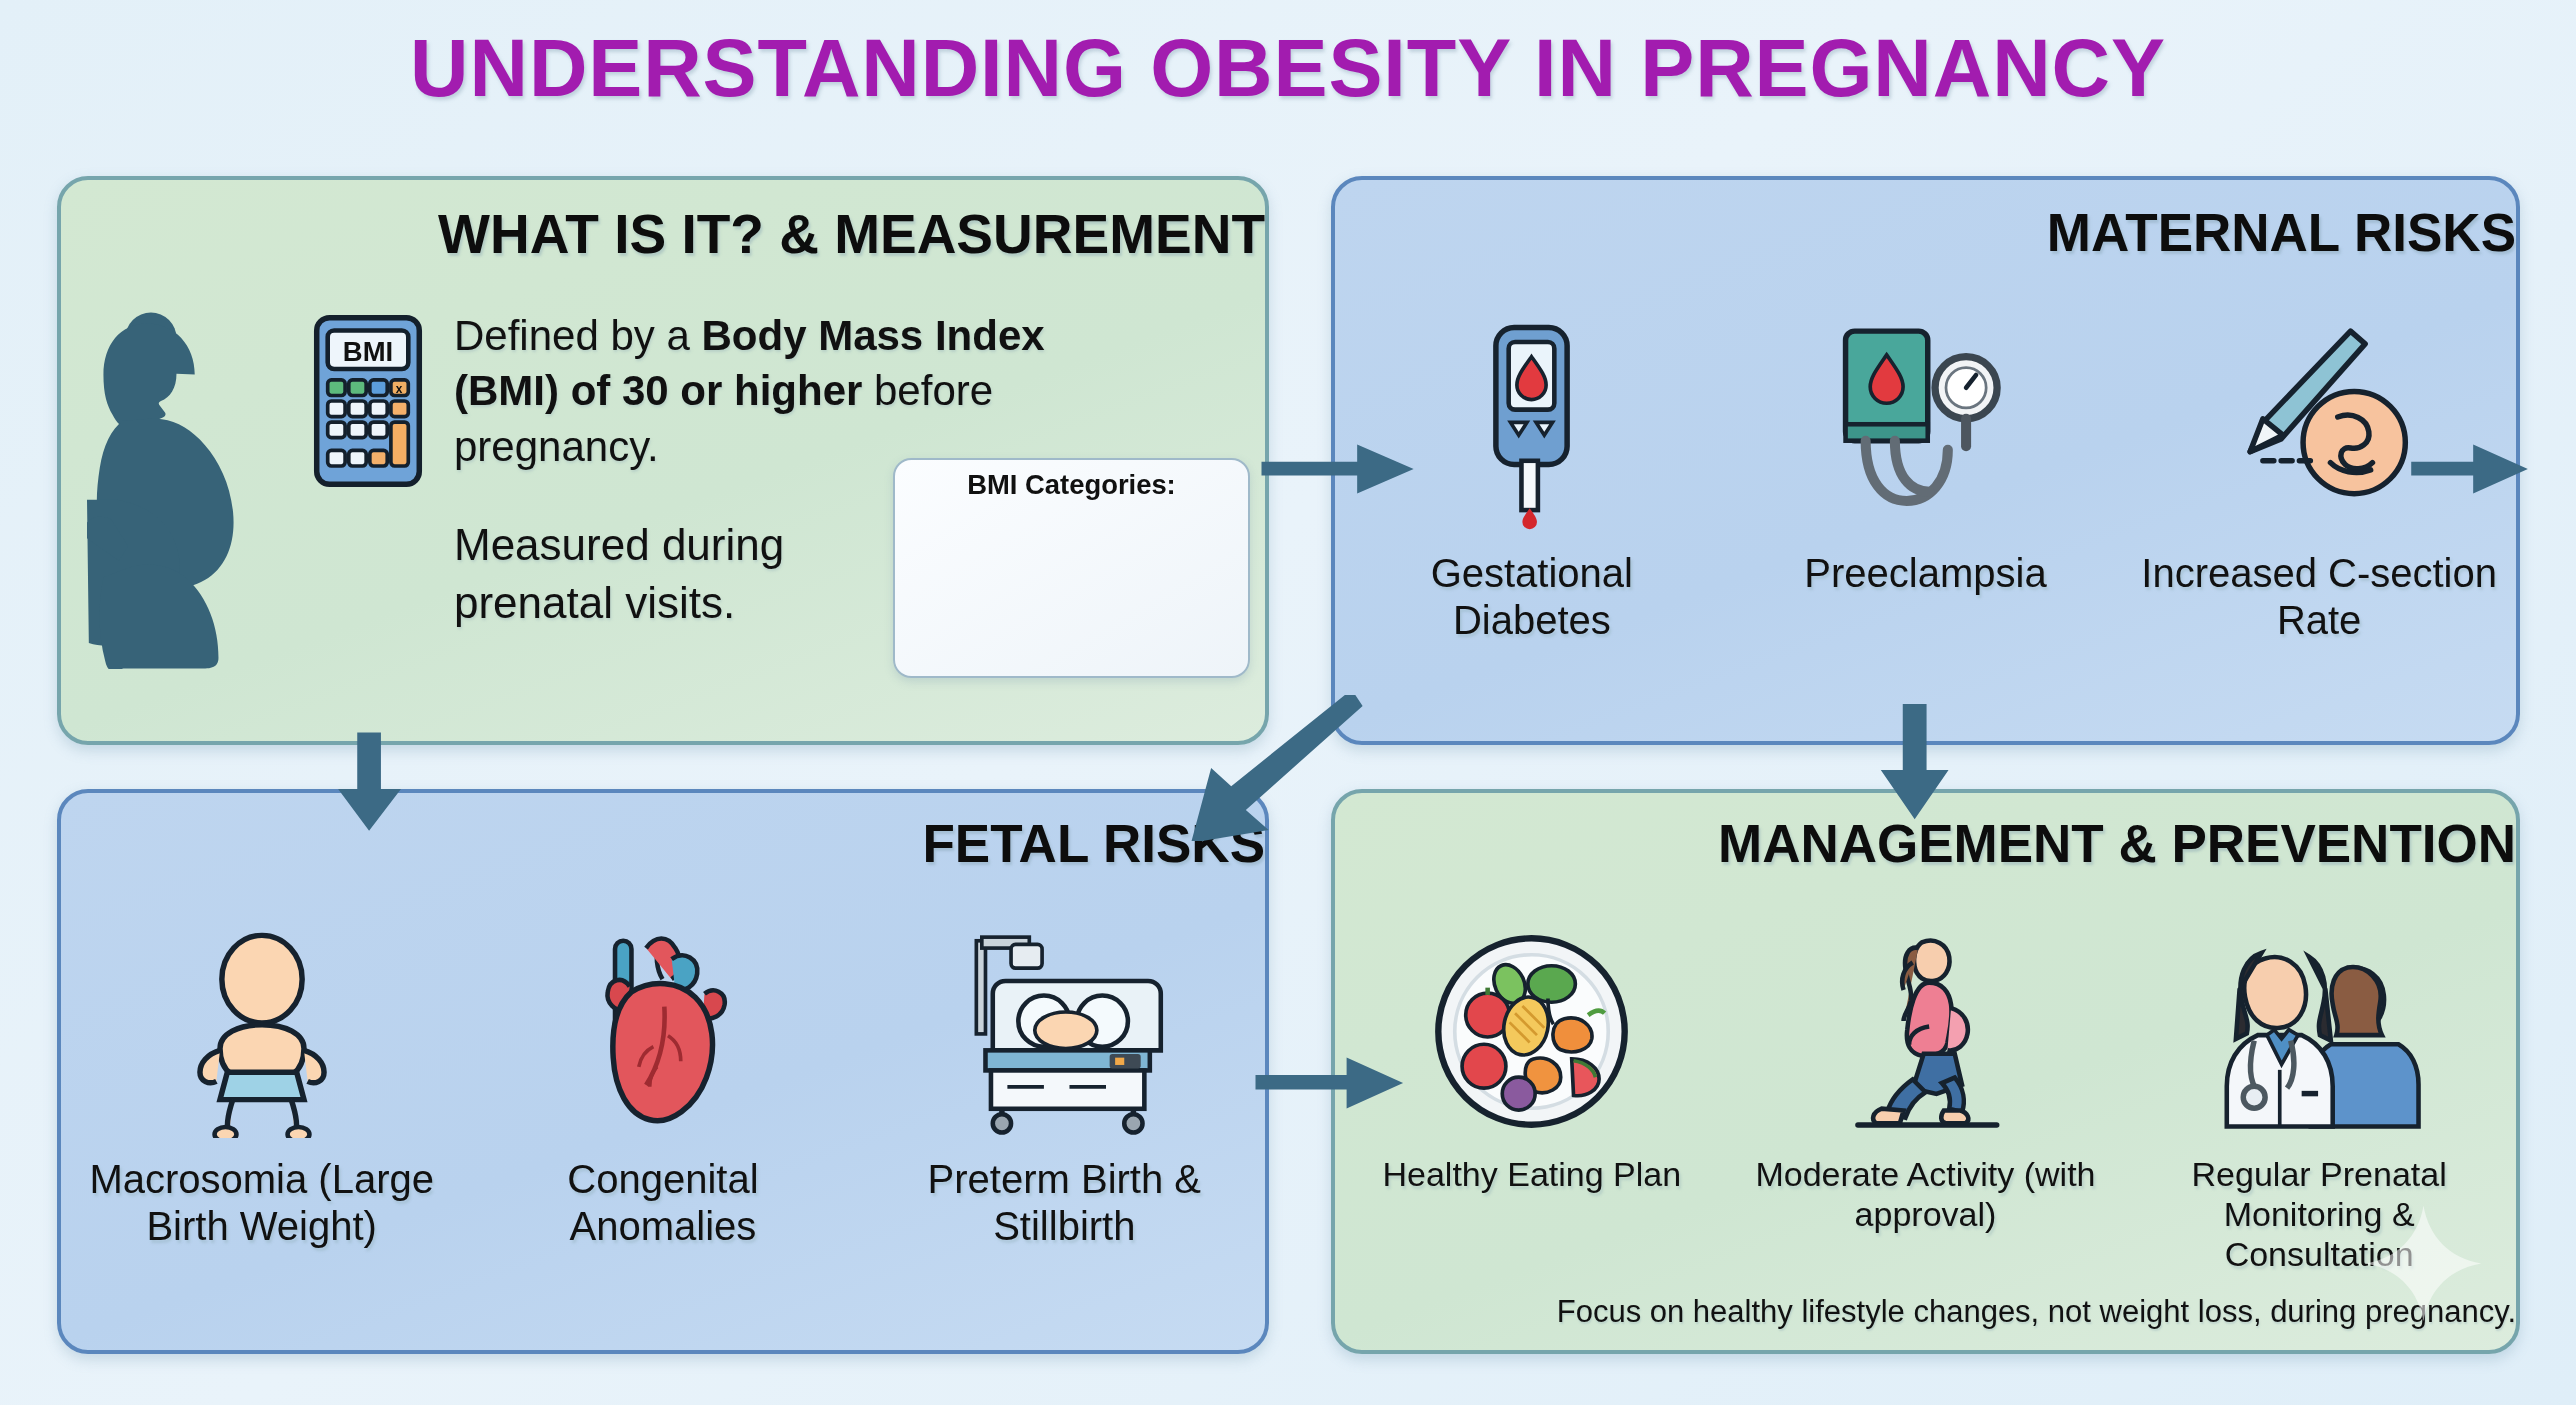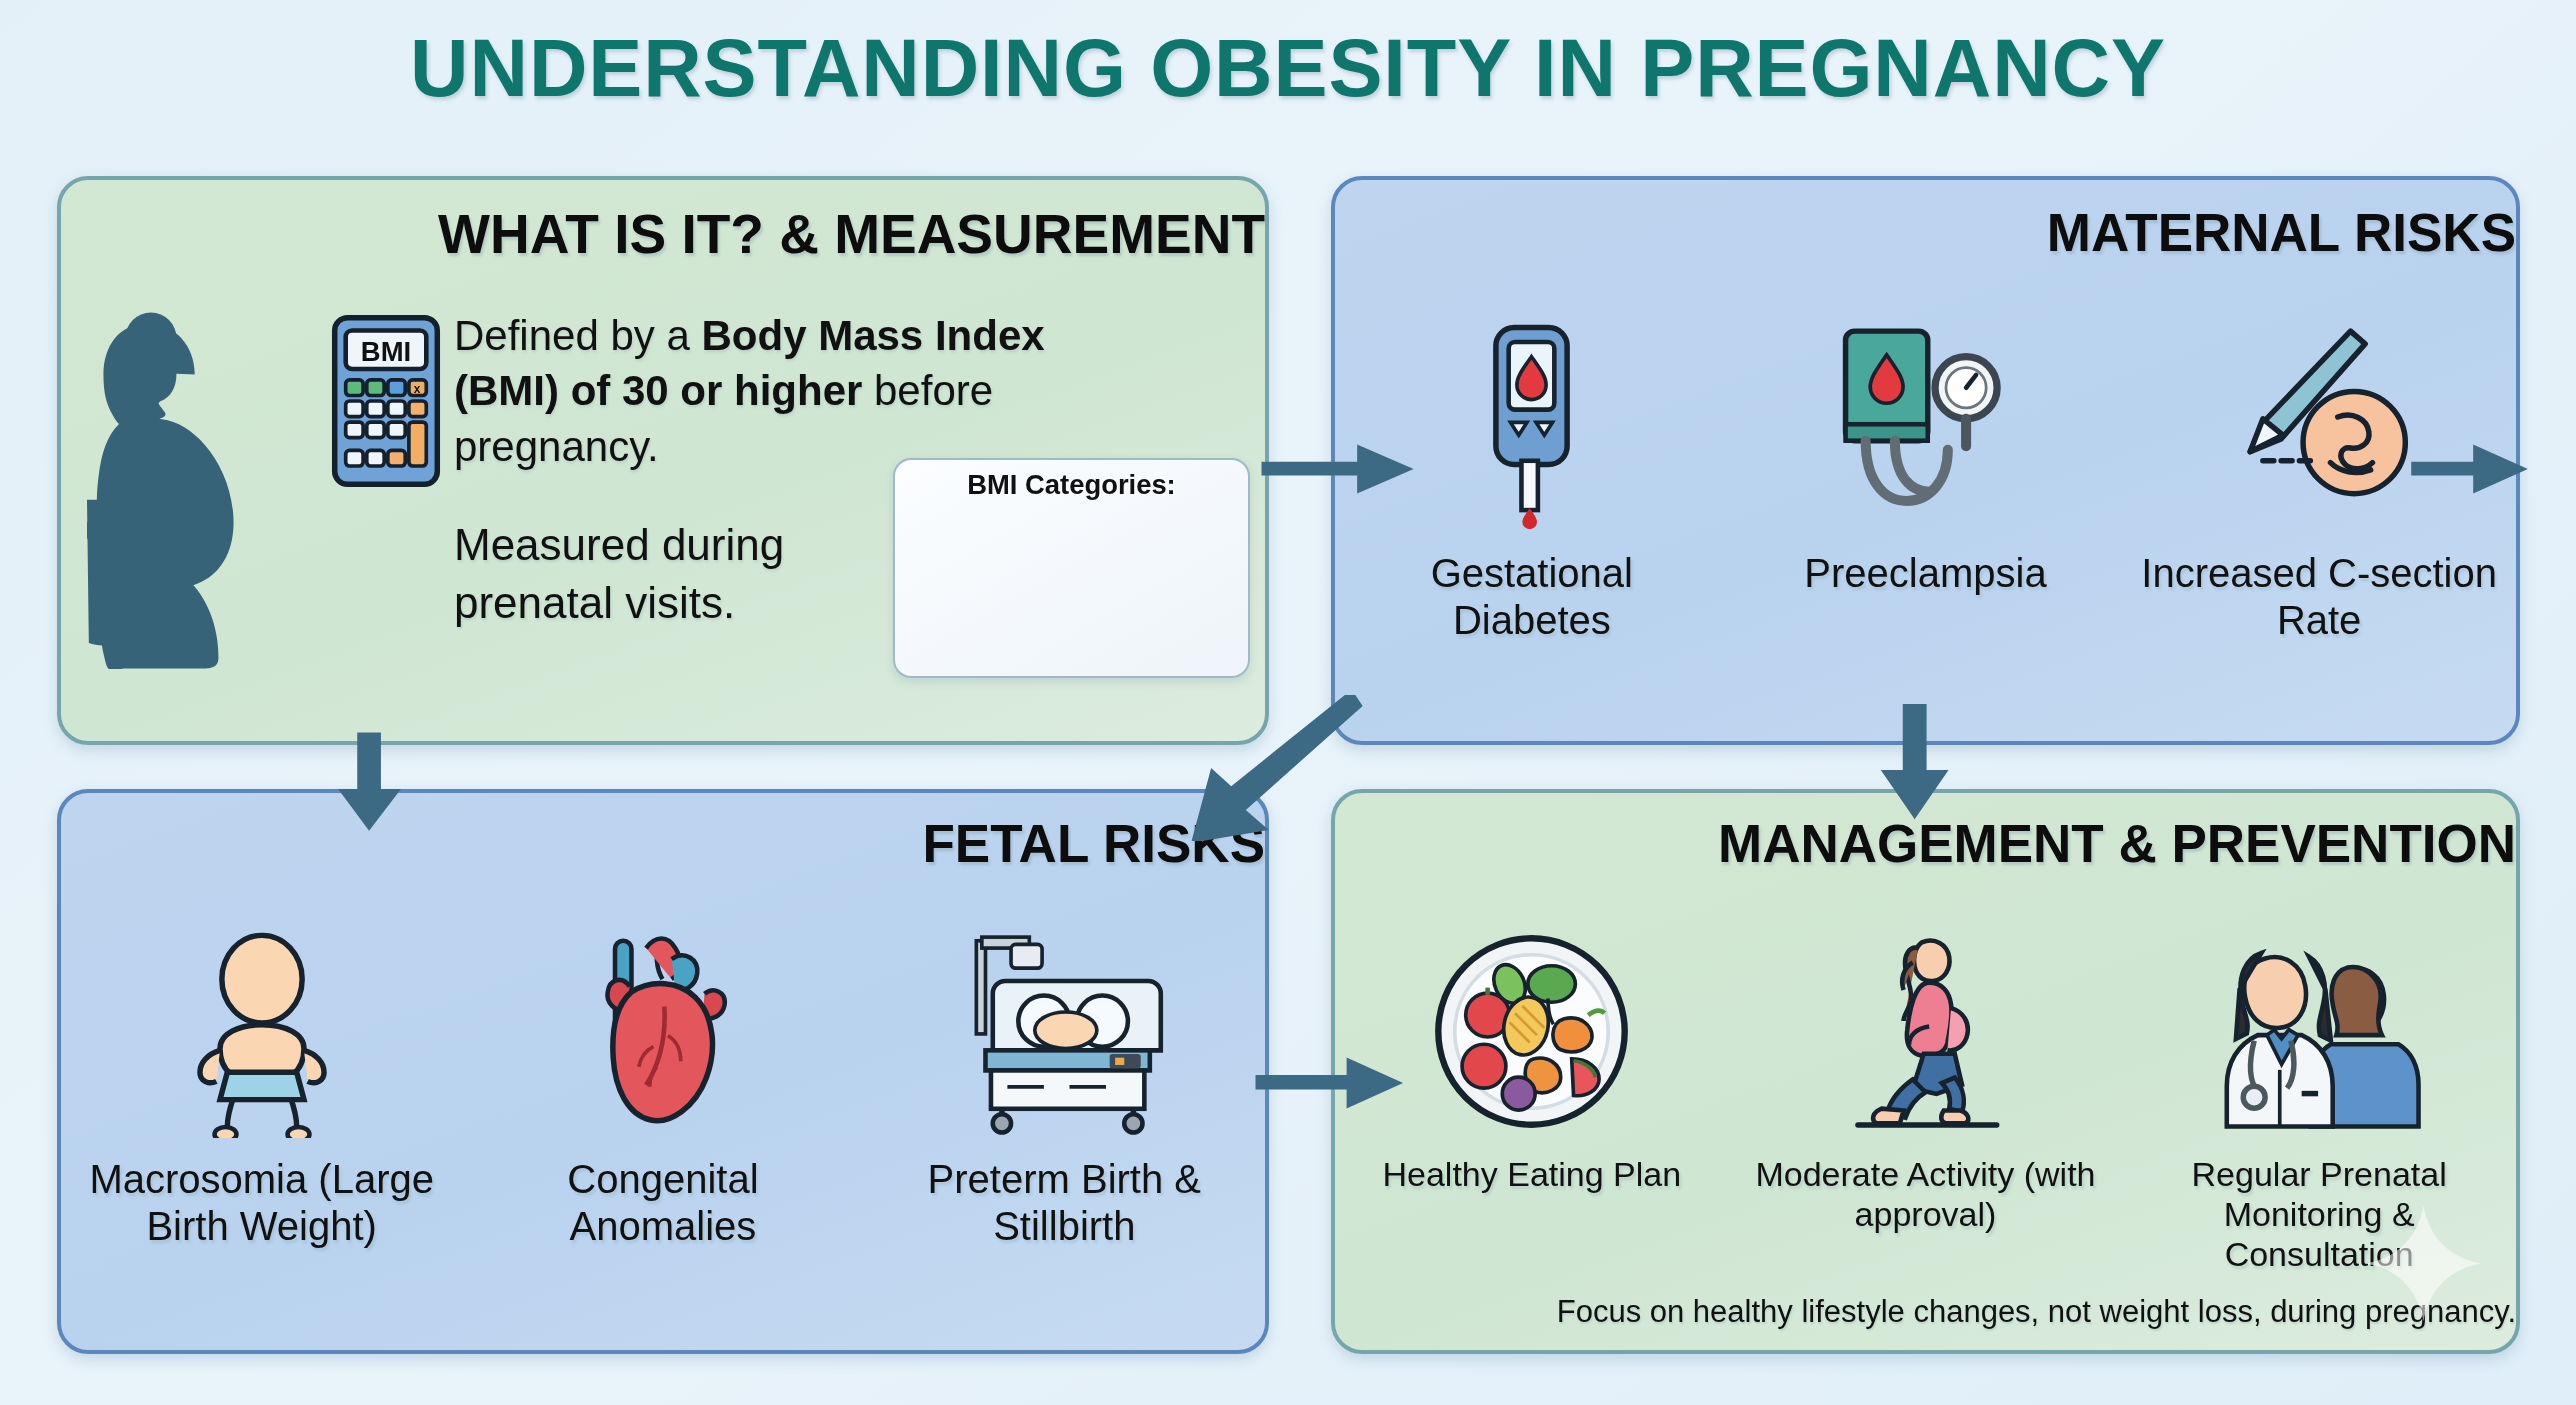--- a/index.html
+++ b/index.html
@@ -8,21 +8,21 @@
     font-family:"Liberation Sans",sans-serif;
     background:linear-gradient(140deg,#e3f0f8 0%,#e9f3fa 45%,#dfeef8 100%);
     position:relative;
   }
   .stage{position:absolute;inset:0;}
 
   
   .title{
     position:absolute;left:0;top:22px;width:2576px;text-align:center;
     font-size:81px;font-weight:bold;letter-spacing:0.9px;
-    color:#0f766e;
+    color:#a21caf;
     text-shadow:1.8px 2.7px 3.7px rgba(120,150,170,.35);
   }
 
   
   .panel{
     position:absolute;border-radius:31px;box-sizing:border-box;
     border:4.6px solid #6e9cb3;
     box-shadow:0 5.5px 12.8px rgba(110,150,175,.28);
   }
   .panel.green{background:linear-gradient(160deg,#d3e8d2 0%,#cfe6d2 55%,#dcecdd 100%);border-color:#76a5ac;}
@@ -38,21 +38,21 @@
     text-shadow:1.8px 2.7px 2.7px rgba(130,160,175,.40);
   }
   #panel-what .panel-title {font-size:55px;margin-top:22px;}
   #panel-mat  .panel-title {font-size:53px;margin-top:22px;}
   #panel-fetal .panel-title{font-size:53px;margin-top:20px;}
   #panel-mgmt  .panel-title{font-size:53px;margin-top:20px;}
 
   
   .what-body{position:absolute;left:0;top:108px;width:100%;height:457px;}
   .preg-silhouette{position:absolute;left:25.6px;top:14.6px;}
-  .calc{position:absolute;left:270px;top:25.6px;}
+  .calc{position:absolute;left:252px;top:25.6px;}
   .def-text{
     position:absolute;left:393px;top:20px;width:640px;
     font-size:42px;line-height:1.32;color:#111;
     text-shadow:0.9px 1.8px 2.7px rgba(140,170,180,.35);
   }
   .def-text b{font-weight:bold;}
   .meas-text{
     position:absolute;left:393px;top:212px;width:393px;
     font-size:44px;line-height:1.32;color:#111;
     text-shadow:0.9px 1.8px 2.7px rgba(140,170,180,.35);

